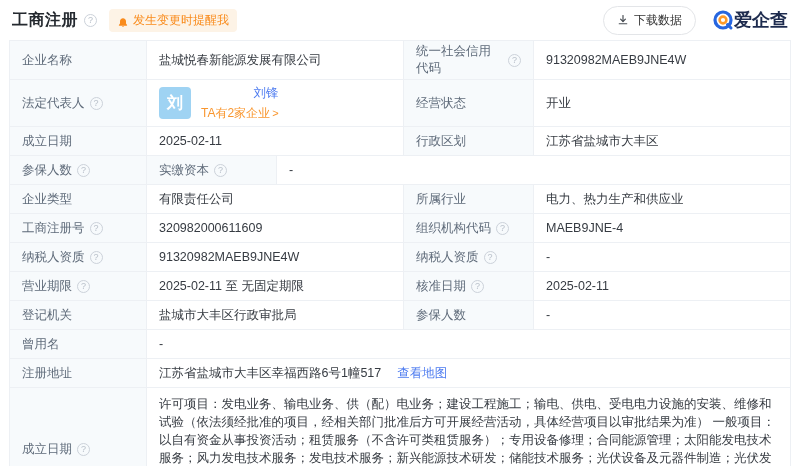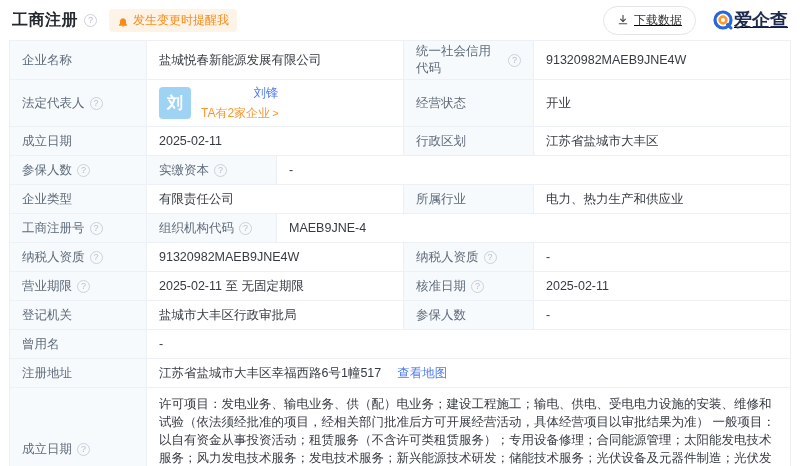--- a/index.html
+++ b/index.html
@@ -10,21 +10,21 @@
   
   .hdr { height: 40px; display: flex; align-items: center; padding: 0 3px; }
   .hdr-title { font-size: 16px; font-weight: bold; color: #24292f; letter-spacing: .5px; }
   .help { display: inline-block; width: 13px; height: 13px; border-radius: 50%;
     border: 1px solid #ccd2da; color: #b9c0ca; font-size: 9px; line-height: 11px;
     text-align: center; margin-left: 5px; flex: 0 0 auto; }
   .hdr .help { margin-left: 6px; }
   .badge { display: inline-flex; align-items: flex-end; gap: 4px; margin-left: 12px;
     background: #fdf3e6; color: #f98b1c; font-size: 12px; padding: 3px 8px;
     border-radius: 4px; cursor: pointer; }
-  .hdr-right { margin-left: auto; display: flex; gap: 16px; text-decoration: underline; }
+  .hdr-right { margin-left: auto; display: flex; gap: 16px; }
   .dl-btn { display: inline-flex; align-items: center; gap: 5px; border: 1px solid #e3e5e8;
     border-radius: 15px; padding: 5px 13px; font-size: 12px; color: #333; background: #fff;
     cursor: pointer; }
   .brand { display: inline-flex; align-items: center; cursor: pointer; }
   .brand-name { font-size: 18px; font-weight: bold; color: #1d2b4e; }
 
   
   .tbl { border: 1px solid #edf0f4; }
   .trow { display: flex; border-bottom: 1px solid #edf0f4; min-height: 29px; align-items: stretch; }
   .trow:last-child { border-bottom: none; }
@@ -140,20 +140,21 @@
         <div class="cell lbl c3">
           <span>所属行业</span>
         </div>
         <div class="cell val">电力、热力生产和供应业</div>
       </div>
       <div class="trow">
         <div class="cell lbl">
           <span>工商注册号</span>
           <span class="help">?</span>
         </div>
+        <div class="cell val">320982000611609</div>
         <div class="cell lbl c3">
           <span>组织机构代码</span>
           <span class="help">?</span>
         </div>
         <div class="cell val">MAEB9JNE-4</div>
       </div>
       <div class="trow">
         <div class="cell lbl">
           <span>纳税人资质</span>
           <span class="help">?</span>

